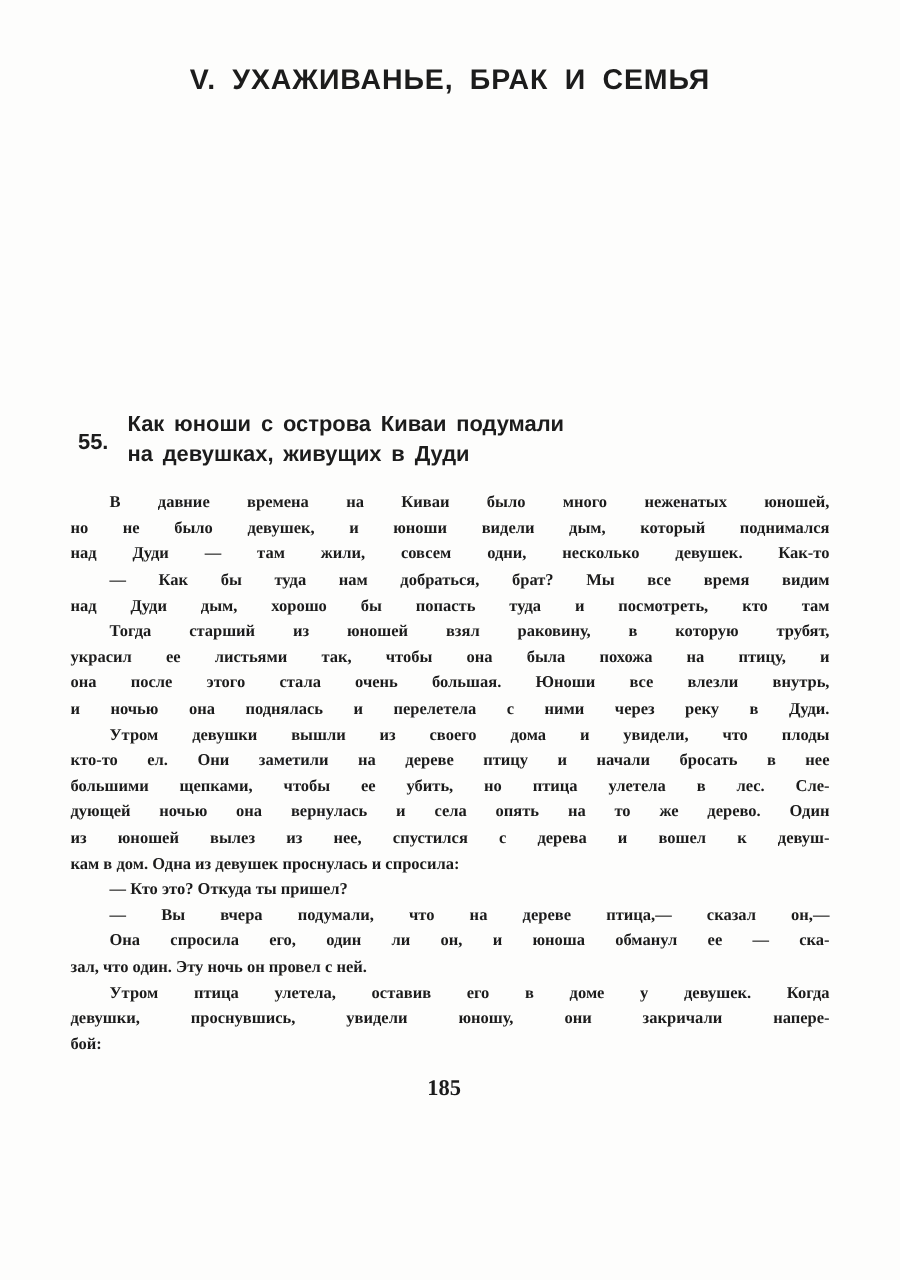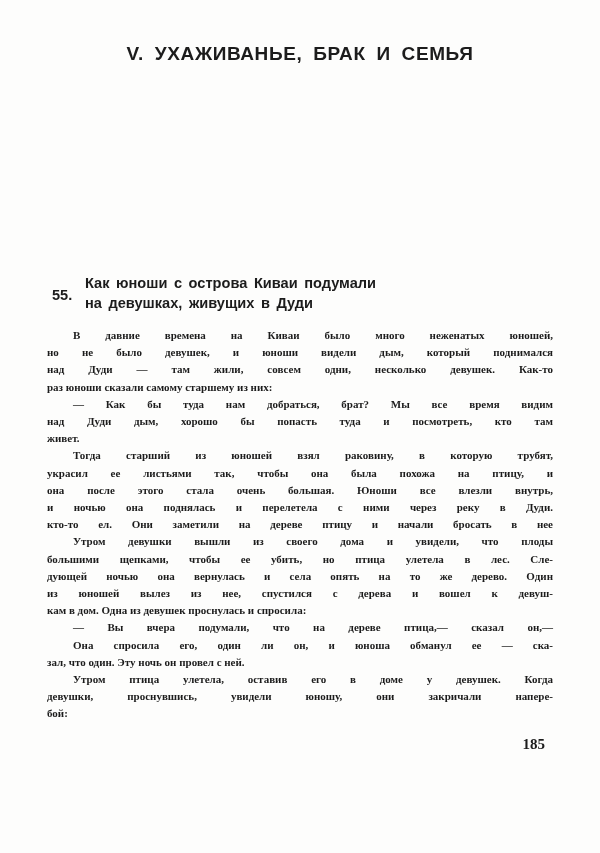--- a/index.html
+++ b/index.html
@@ -69,21 +69,21 @@
   }
   .line.last {
     text-align-last: left;
   }
   .page-number {
     margin-top: 13px;
     margin-left: 47px;
     width: 506px;
     padding-right: 8px;
     box-sizing: border-box;
-    text-align: right;
+    text-align: center;
     font-size: 15px;
     font-weight: bold;
     line-height: 17px;
   }
 </style>
 </head>
 <body style="background: rgb(253, 253, 252);">
 
 <div class="page" style="color: rgb(28, 28, 28);">
   <h1 class="chapter-title">V. УХАЖИВАНЬЕ, БРАК И СЕМЬЯ</h1>
@@ -92,40 +92,41 @@
     <span class="story-number">55.</span>
     <span class="story-title-line">Как юноши с острова Киваи подумали</span>
     <span class="story-title-line">на девушках, живущих в Дуди</span>
   </div>
 
   <div class="story-body">
       <p class="para">
         <span class="line first">В давние времена на Киваи было много неженатых юношей,</span>
         <span class="line">но не было девушек, и юноши видели дым, который поднимался</span>
         <span class="line">над Дуди — там жили, совсем одни, несколько девушек. Как-то</span>
-        <span class="line last">раз юноши сказали самому старшему из них:</span>
       </p>
       <p class="para">
         <span class="line first">— Как бы туда нам добраться, брат? Мы все время видим</span>
         <span class="line">над Дуди дым, хорошо бы попасть туда и посмотреть, кто там</span>
-        <span class="line last">живет.</span>
       </p>
       <p class="para">
         <span class="line first">Тогда старший из юношей взял раковину, в которую трубят,</span>
         <span class="line">украсил ее листьями так, чтобы она была похожа на птицу, и</span>
         <span class="line">она после этого стала очень большая. Юноши все влезли внутрь,</span>
         <span class="line">и ночью она поднялась и перелетела с ними через реку в Дуди.</span>
       </p>
       <p class="para">
+        <span class="line first">Утром девушки вышли из своего дома и увидели, что плоды</span>
         <span class="line">кто-то ел. Они заметили на дереве птицу и начали бросать в нее</span>
-        <span class="line first">Утром девушки вышли из своего дома и увидели, что плоды</span>
         <span class="line">большими щепками, чтобы ее убить, но птица улетела в лес. Сле-</span>
         <span class="line">дующей ночью она вернулась и села опять на то же дерево. Один</span>
         <span class="line">из юношей вылез из нее, спустился с дерева и вошел к девуш-</span>
         <span class="line last">кам в дом. Одна из девушек проснулась и спросила:</span>
+      </p>
+      <p class="para">
+        <span class="line first last">— Кто это? Откуда ты пришел?</span>
       </p>
       <p class="para">
         <span class="line first">— Вы вчера подумали, что на дереве птица,— сказал он,—</span>
       </p>
       <p class="para">
         <span class="line first">Она спросила его, один ли он, и юноша обманул ее — ска-</span>
         <span class="line last">зал, что один. Эту ночь он провел с ней.</span>
       </p>
       <p class="para">
         <span class="line first">Утром птица улетела, оставив его в доме у девушек. Когда</span>

